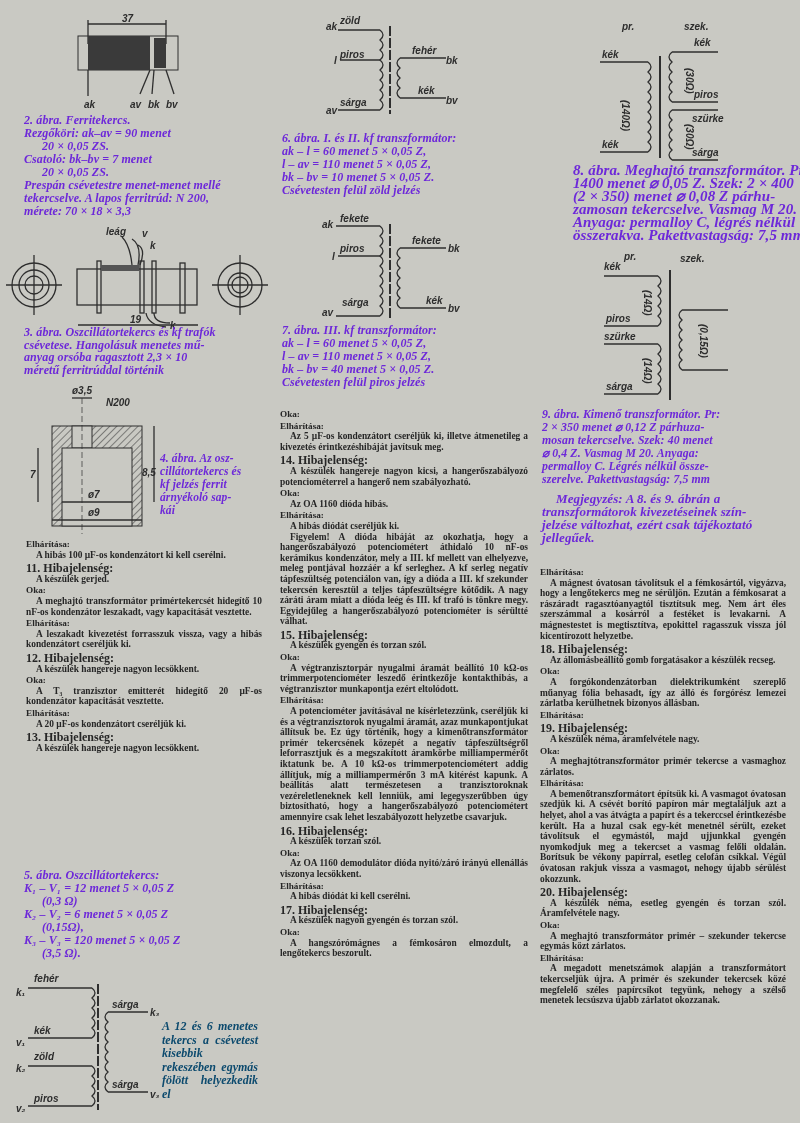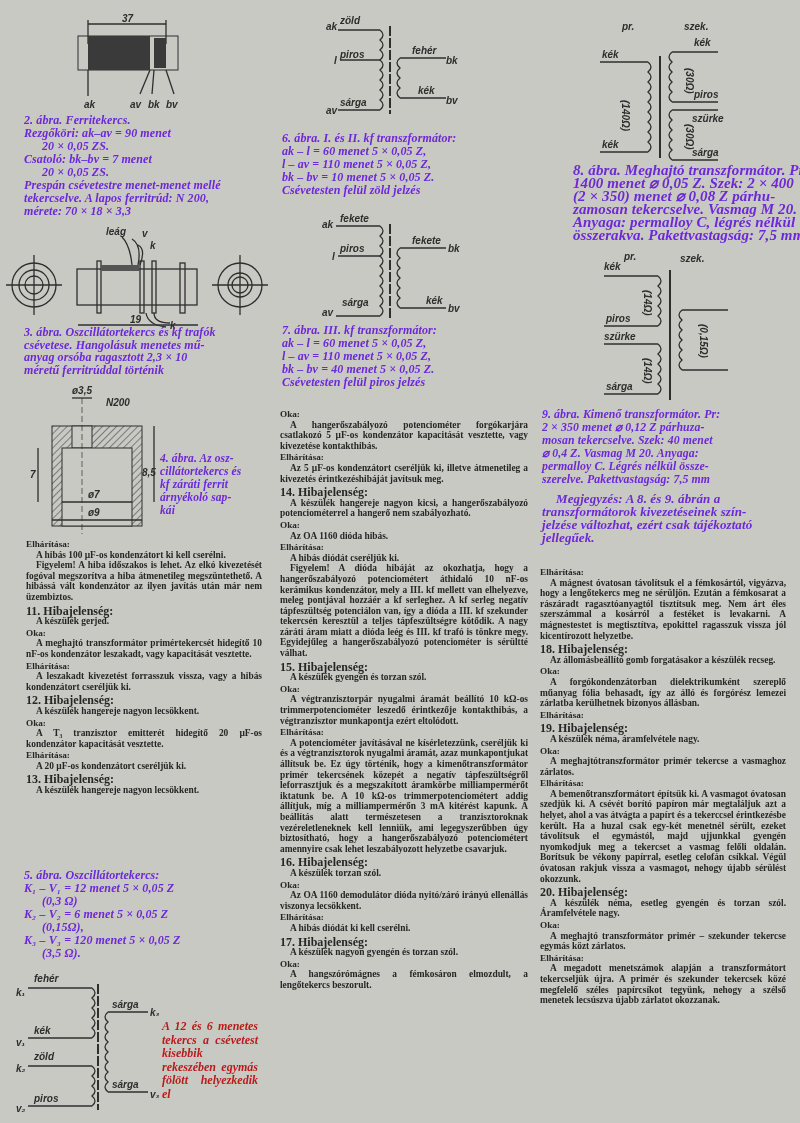--- a/index.html
+++ b/index.html
@@ -9,21 +9,21 @@
   .fig svg{display:block;overflow:visible;}
   .caption{position:absolute;font-style:italic;font-size:12px;line-height:13px;color:#6d28d9;font-weight:bold;letter-spacing:.1px;}
   .caption div{white-space:nowrap;}
   .caption .ind{padding-left:18px;}
   .body{position:absolute;font-size:9.4px;line-height:10.6px;color:#262626;text-align:justify;font-weight:bold;}
   .body p{margin:0;text-indent:10px;}
   .body h4{margin:3px 0 0 0;font-size:12px;font-weight:bold;}
   .body .lbl{font-size:9.2px;font-weight:bold;margin-top:1px;}
   .wl{font-family:"Liberation Sans",sans-serif;font-style:italic;font-weight:bold;font-size:10px;fill:#2d2d2d;}
   .ln{stroke:#2e2e2e;fill:none;stroke-width:1.3;}
-  .note{position:absolute;font-style:italic;font-size:12px;line-height:13.5px;font-weight:bold;color:#b91c1c;text-align:justify;}
+  .note{position:absolute;font-style:italic;font-size:12px;line-height:13.5px;font-weight:bold;color:#0c4a6e;text-align:justify;}
 </style>
 </head>
 <body>
 
 <div class="fig" style="left:70px;top:8px;">
   <svg width="120" height="100">
     <line class="ln" x1="18" y1="16" x2="96" y2="16" stroke-width="1"></line>
     <line class="ln" x1="18" y1="12" x2="18" y2="36" stroke-width="0.8"></line>
     <line class="ln" x1="96" y1="12" x2="96" y2="36" stroke-width="0.8"></line>
     <text class="wl" x="52" y="14">37</text>
@@ -106,29 +106,28 @@
     <text class="wl" x="118" y="92" font-size="9">8,5</text>
     <line class="ln" x1="38" y1="118" x2="108" y2="118" stroke-width="0.8"></line>
     <text class="wl" x="64" y="114">ø7</text>
     <line class="ln" x1="28" y1="136" x2="118" y2="136" stroke-width="0.8"></line>
     <text class="wl" x="64" y="132">ø9</text>
   </svg>
 </div>
 <div class="caption" style="left:160px;top:452px;font-size:11.5px;line-height:13px;">
   <div>4. ábra. Az osz-</div>
   <div>cillátortekercs és</div>
-  <div>kf záráti ferrit</div>
+  <div>kf jelzés ferrit</div>
   <div>árnyékoló sap-</div>
   <div>kái</div>
 </div>
 
 <div class="body" id="col1-text" style="left:26px;top:538px;width:236px;">
     <div class="lbl">Elhárítása:</div>
     <p>A hibás 100 µF-os kondenzátort ki kell cserélni.</p>
-    <p>Figyelem! A hiba időszakos is lehet. Az elkó kivezetését fogóval megszorítva a hiba átmenetileg megszüntethető. A hibássá vált kondenzátor az ilyen javítás után már nem üzembiztos.</p>
     <h4>11. Hibajelenség:</h4>
     <p>A készülék gerjed.</p>
     <div class="lbl">Oka:</div>
     <p>A meghajtó transzformátor primértekercsét hidegítő 10 nF-os kondenzátor leszakadt, vagy kapacitását vesztette.</p>
     <div class="lbl">Elhárítása:</div>
     <p>A leszakadt kivezetést forrasszuk vissza, vagy a hibás kondenzátort cseréljük ki.</p>
     <h4>12. Hibajelenség:</h4>
     <p>A készülék hangereje nagyon lecsökkent.</p>
     <div class="lbl">Oka:</div>
     <p>A T₃ tranzisztor emitterét hidegítő 20 µF-os kondenzátor kapacitását vesztette.</p>
@@ -231,21 +230,20 @@
 <div class="caption" style="left:282px;top:324px;">
   <div>7. ábra. III. kf transzformátor:</div>
   <div>ak – l = 60 menet 5 × 0,05 Z,</div>
   <div>l – av = 110 menet 5 × 0,05 Z,</div>
   <div>bk – bv = 40 menet 5 × 0,05 Z.</div>
   <div>Csévetesten felül piros jelzés</div>
 </div>
 
 <div class="body" id="col2-text" style="left:280px;top:408px;width:248px;">
     <div class="lbl">Oka:</div>
-    <p>A hangerőszabályozó potenciométer forgókarjára csatlakozó 5 µF-os kondenzátor kapacitását vesztette, vagy kivezetése kontakthibás.</p>
     <div class="lbl">Elhárítása:</div>
     <p>Az 5 µF-os kondenzátort cseréljük ki, illetve átmenetileg a kivezetés érintkezéshibáját javítsuk meg.</p>
     <h4>14. Hibajelenség:</h4>
     <p>A készülék hangereje nagyon kicsi, a hangerőszabályozó potenciométerrel a hangerő nem szabályozható.</p>
     <div class="lbl">Oka:</div>
     <p>Az OA 1160 dióda hibás.</p>
     <div class="lbl">Elhárítása:</div>
     <p>A hibás diódát cseréljük ki.</p>
     <p>Figyelem! A dióda hibáját az okozhatja, hogy a hangerőszabályozó potenciométert áthidaló 10 nF-os kerámikus kondenzátor, mely a III. kf mellett van elhelyezve, meleg pontjával hozzáér a kf serleghez. A kf serleg negatív tápfeszültség potenciálon van, így a dióda a III. kf szekunder tekercsén keresztül a teljes tápfeszültségre kötődik. A nagy záráti áram miatt a dióda leég és III. kf trafó is tönkre megy. Egyidejűleg a hangerőszabályozó potenciométer is sérültté válhat.</p>
     <h4>15. Hibajelenség:</h4>

